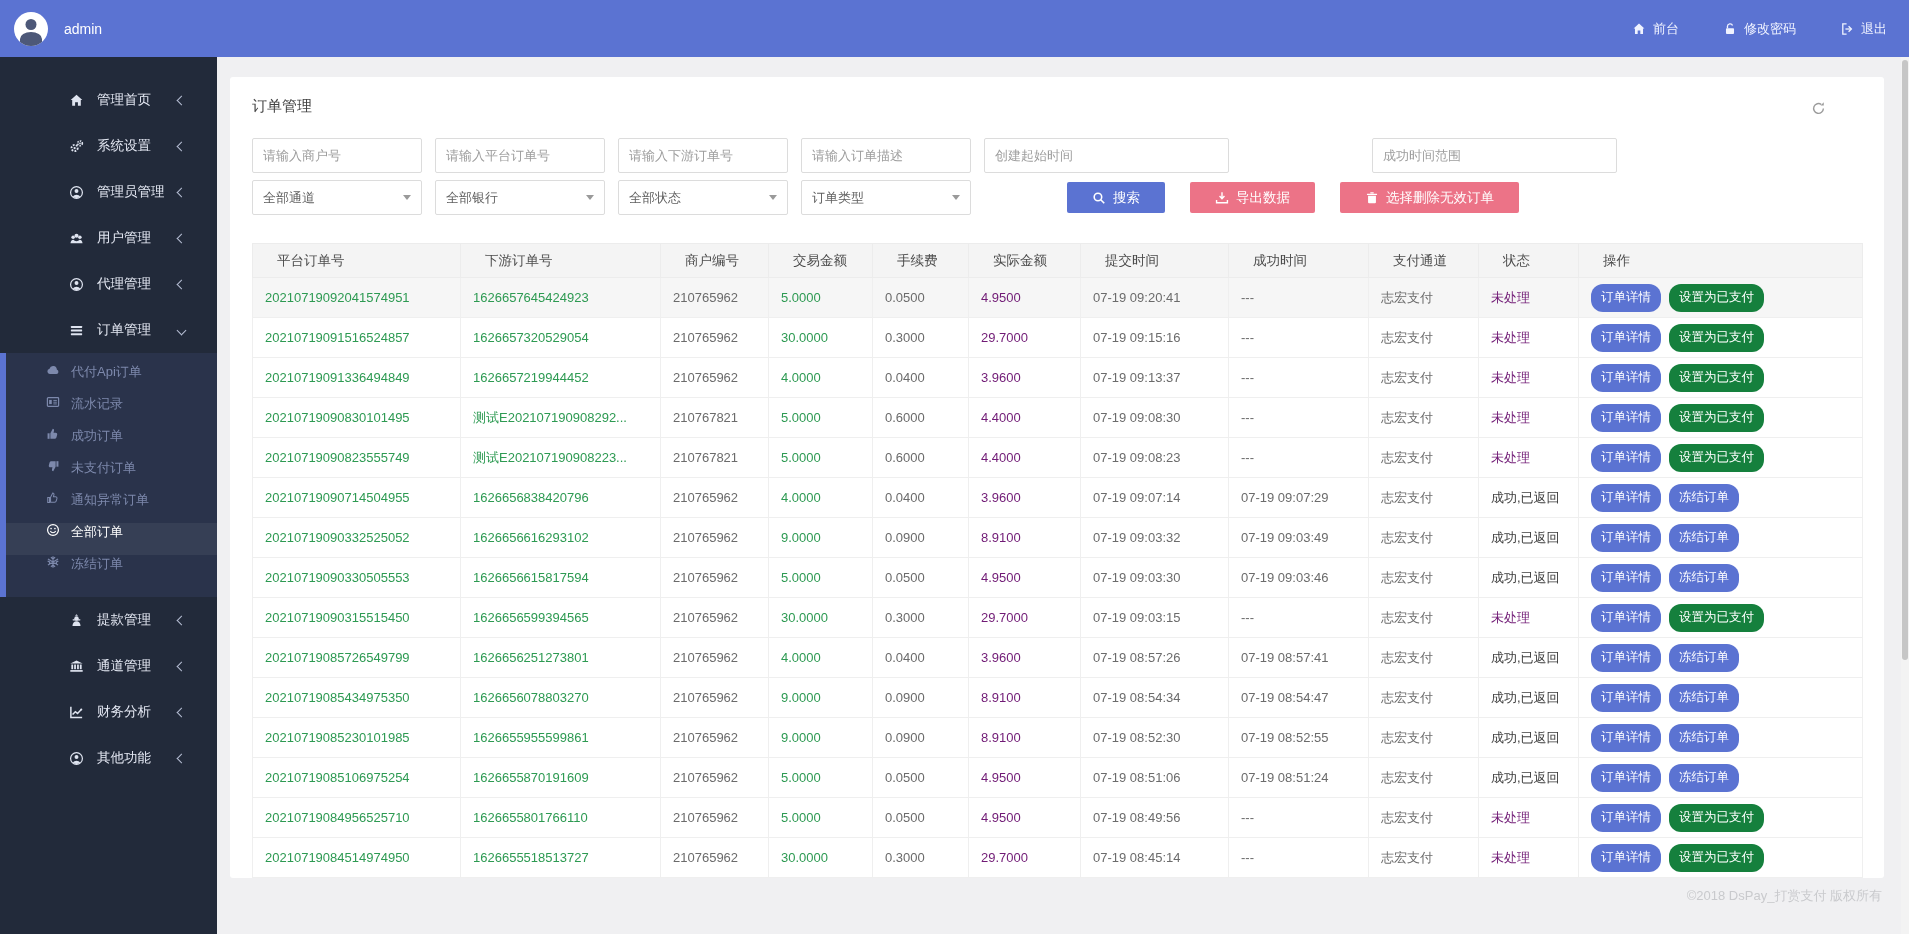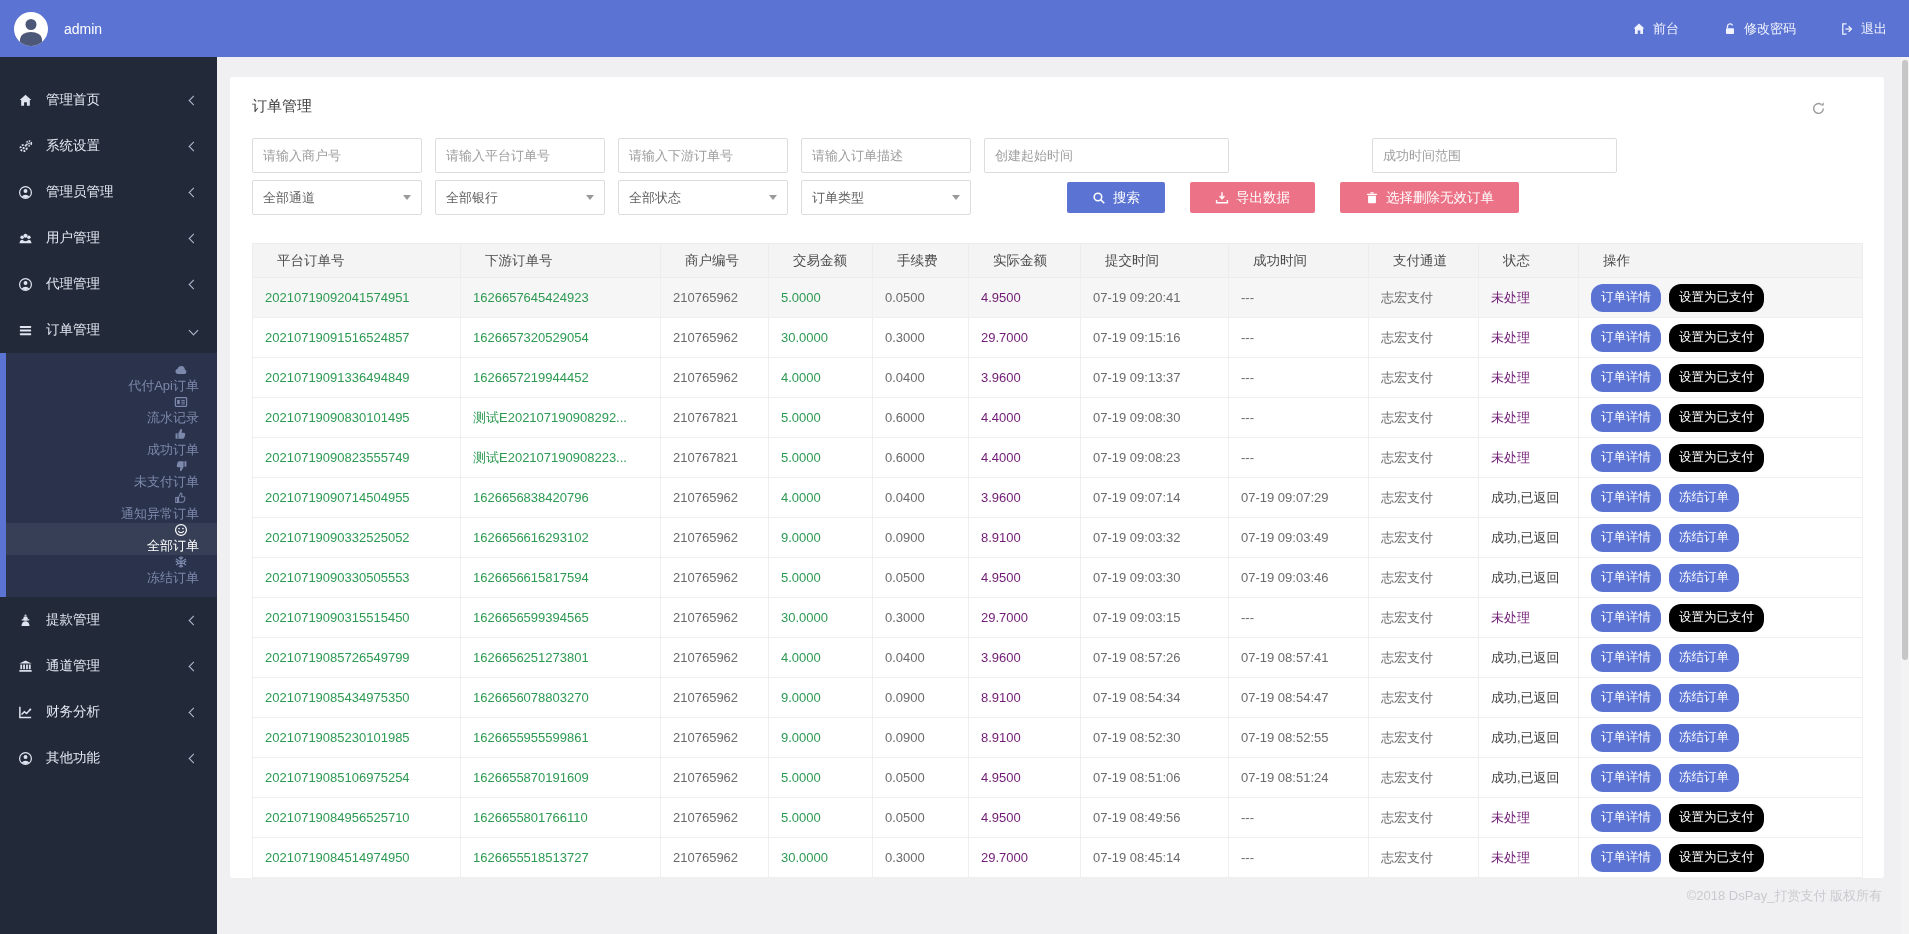--- a/index.html
+++ b/index.html
@@ -14,27 +14,27 @@
   .avatar .body { position:absolute; left:50%; top:20px; transform:translateX(-50%); width:22px; height:14px; border-radius:50% 50% 0 0; background:#4d5878; }
   .username { color:#fff; font-size:14px; }
   .topbar-right { display:flex; align-items:flex-end; gap:44px; }
   .top-link { display:flex; align-items:center; gap:7px; color:#f0f3ff; font-size:13px; cursor:pointer; text-decoration:none; }
   .top-link .ic { display:inline-flex; width:14px; height:14px; }
 
   .ic svg { width:100%; height:100%; display:block; }
 
   
   .sidebar { position:absolute; top:57px; left:0; bottom:0; width:217px; background:#222a3a; padding-top:20px; z-index:4; }
-  .side-item { height:46px; display:flex; align-items:center; padding:0 18px; color:#e4e8f3; cursor:pointer; }
+  .side-item { height:46px; display:flex; align-items:center; padding:0 30px; color:#e4e8f3; cursor:pointer;margin-left:39px; }
   .side-item .ic { width:15px; height:15px; margin-right:13px; color:#dfe4f0; flex:none; }
   .side-item .lbl { font-size:13.5px; flex:1; }
   .chev { width:7px; height:7px; border-right:1.5px solid #b6bed4; border-bottom:1.5px solid #b6bed4; transform:rotate(135deg); margin-right:2px; }
   .chev.down { transform:rotate(45deg); }
   .submenu { background:#2a334b; border-left:6px solid #5b73d2; padding:10px 0; }
-  .sub-item { height:32px; display:flex; align-items:flex-end; padding:0 18px 0 40px; color:#7d89ac; cursor:pointer; font-size:13px;flex-direction:column; }
+  .sub-item { height:32px; display:flex; align-items:flex-start; padding:0 18px 0 40px; color:#7d89ac; cursor:pointer; font-size:13px; }
   .sub-item .ic { width:14px; height:14px; margin-right:11px; flex:none; }
   .sub-item.active { background:rgba(255,255,255,.06); color:#ffffff; }
 
   
   .content { position:absolute; left:230px; top:77px; width:1654px; }
   .card { background:#fff; border-radius:3px; padding:20px 22px 0 22px; position:relative; }
   .card-title { font-size:15px; color:#424242; }
   .refresh { position:absolute; right:58px; top:24px; width:15px; height:15px; color:#9b9b9b; cursor:pointer; }
 
   .frow { display:flex; gap:13px; align-items:flex-start; }
@@ -56,21 +56,21 @@
   table { border-collapse:collapse; width:100%; margin-top:28px; table-layout:fixed; }
   th { background:#f4f4f4; height:34px; font-weight:normal; text-align:left; padding:0 24px; font-size:13.5px; color:#4c4c4c; border:1px solid #ececec; }
   td { height:40px; padding:0 12px; font-size:13px; color:#555; border:1px solid #efefef; white-space:nowrap; overflow:hidden; text-overflow:ellipsis; }
   tbody tr:first-child td { background:#f6f6f6; }
   .t-green { color:#2d9a52; }
   .t-red { color:#701a75; }
   .t-gray { color:#6b6b6b; }
   .t-dark { color:#3c3c3c; }
   .act-btn { display:inline-block; padding:5.5px 10px; border-radius:12px; color:#fff; font-size:12.5px; cursor:pointer; margin-right:8px; border:none; font-family:inherit; }
   .act-blue { background:#5b73d2; }
-  .act-pink { background:#000000; }
+  .act-pink { background:#15803d; }
 
   .footer { width:100%; text-align:right; padding:9px 2px 0 0; color:#c9cacd; font-size:13px; }
 
   
   .sbar { position:absolute; right:0; top:57px; bottom:0; width:8px; background:#f3f3f3; z-index:6; }
   .sbar .thumb { position:absolute; top:3px; left:1px; width:6px; height:600px; border-radius:3px; background:#c6c6c6; }
 </style>
 </head>
 <body>
 

